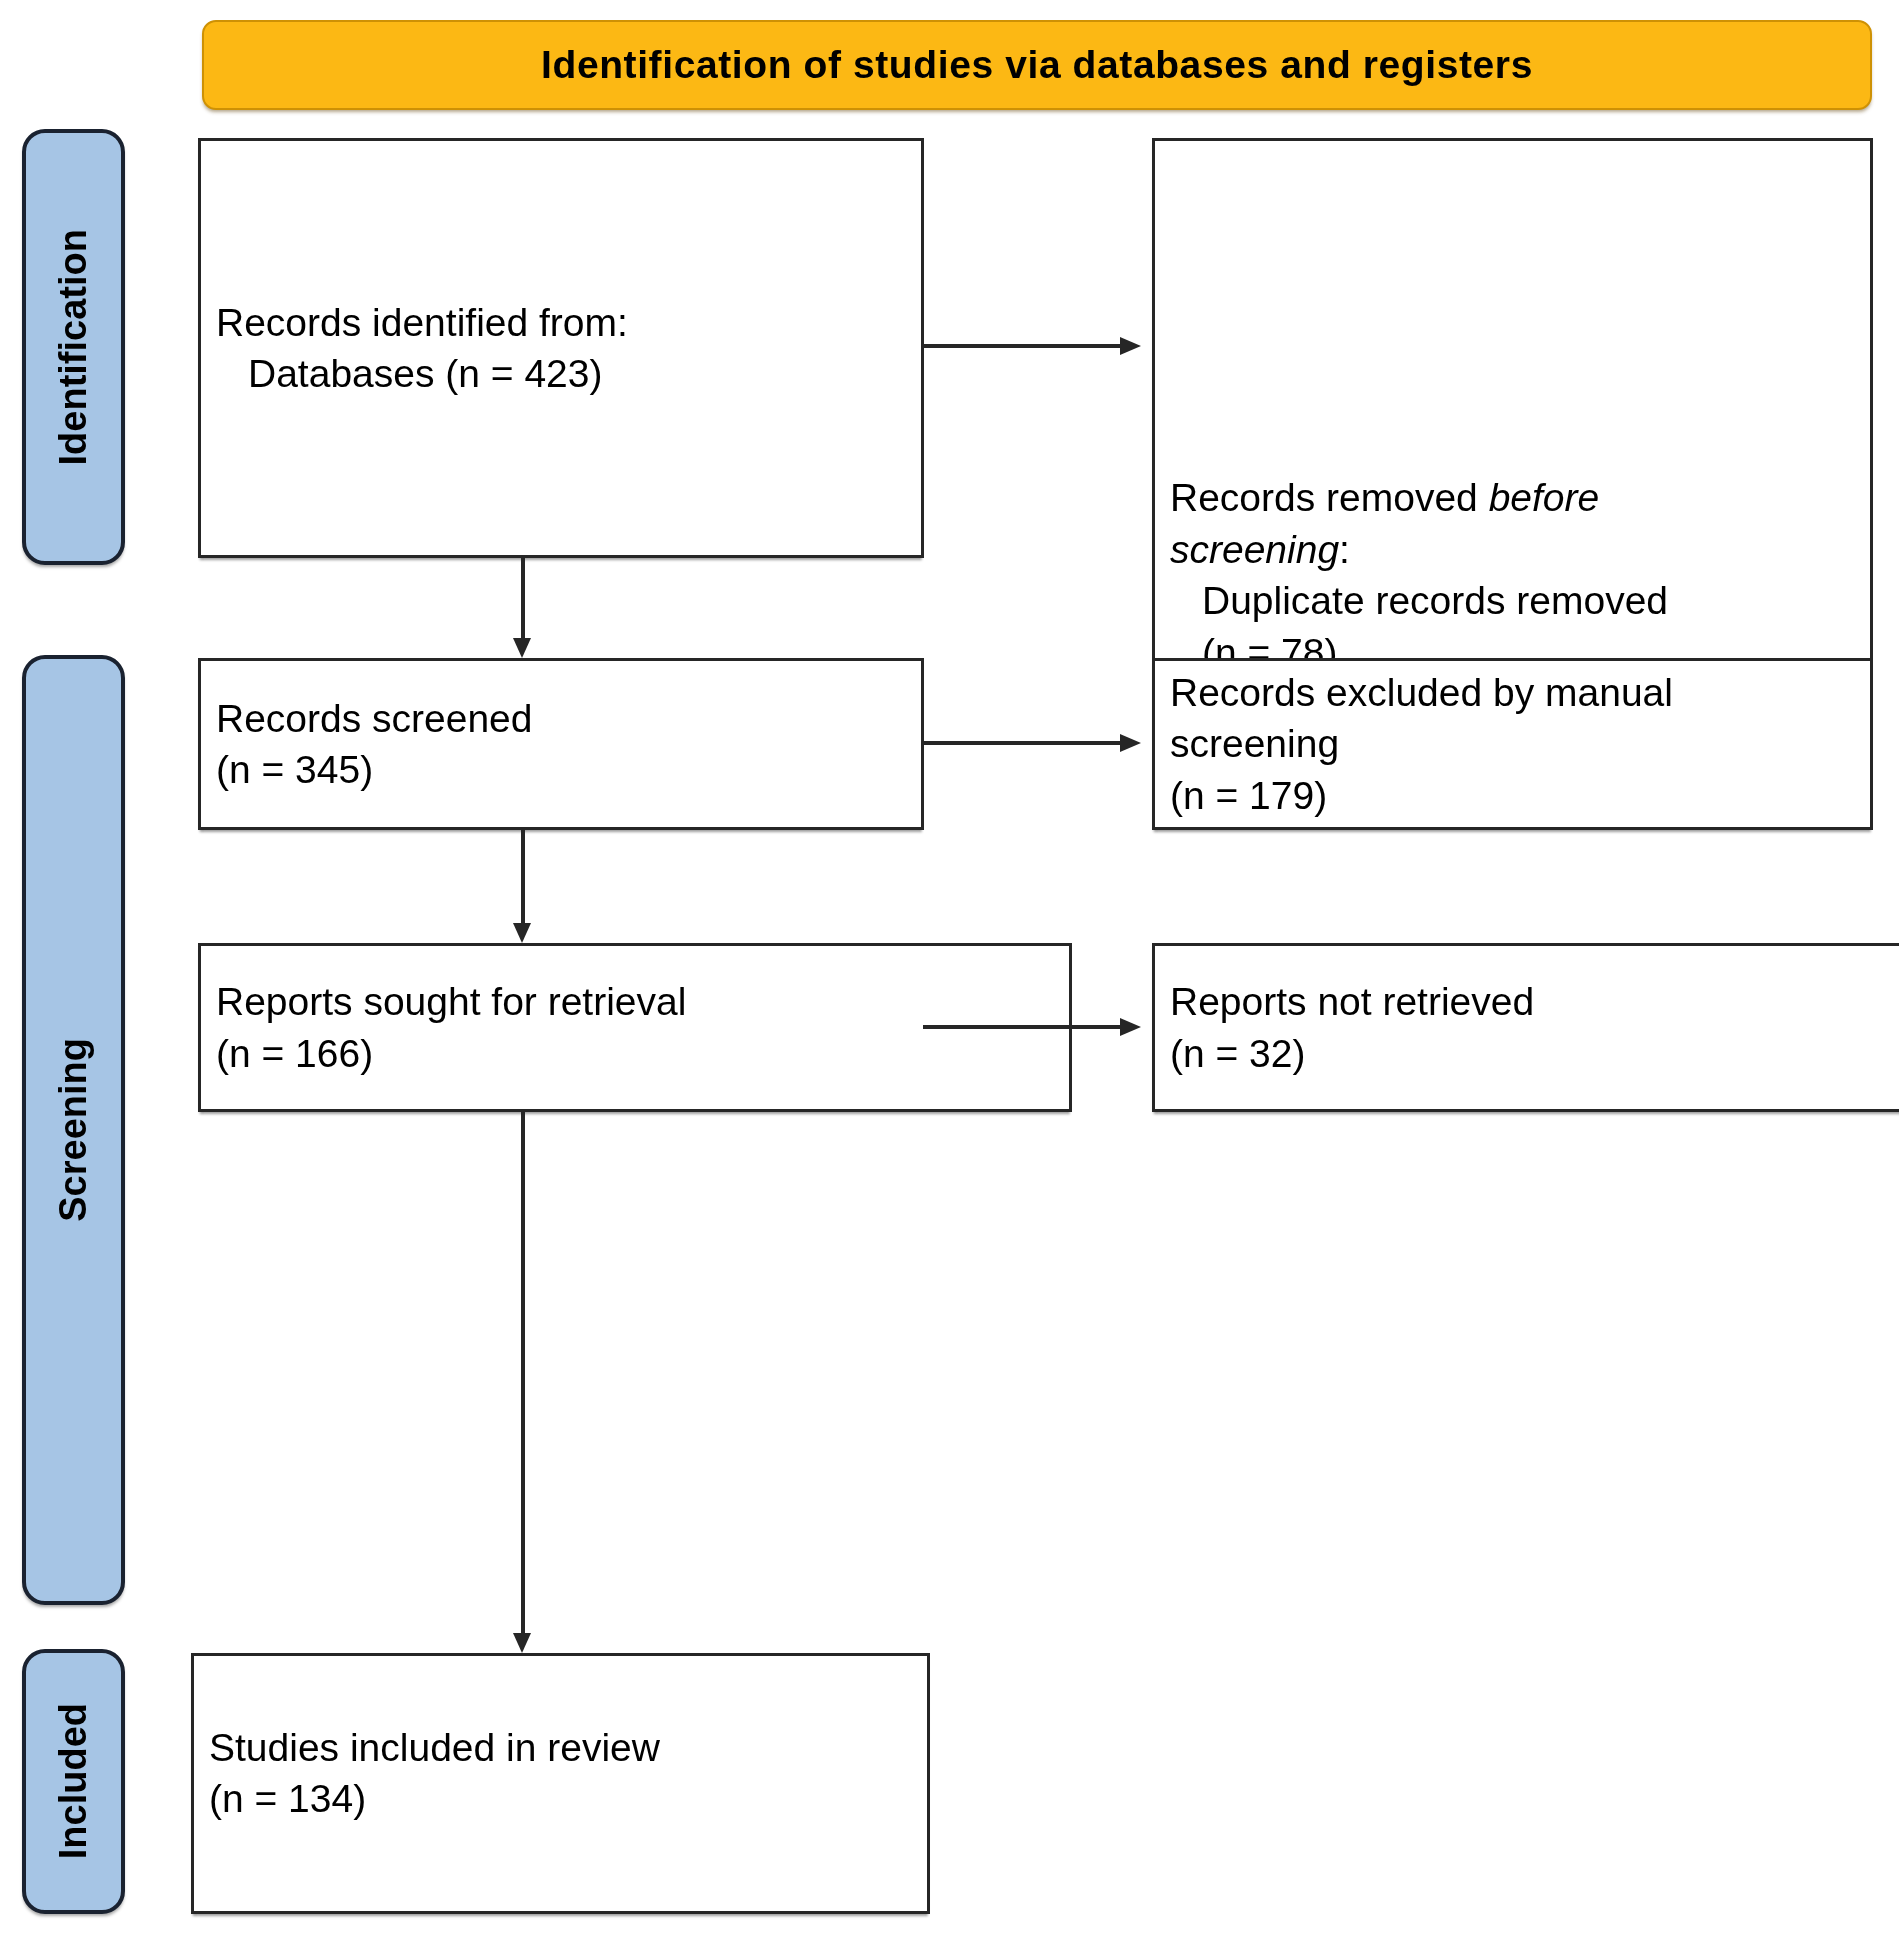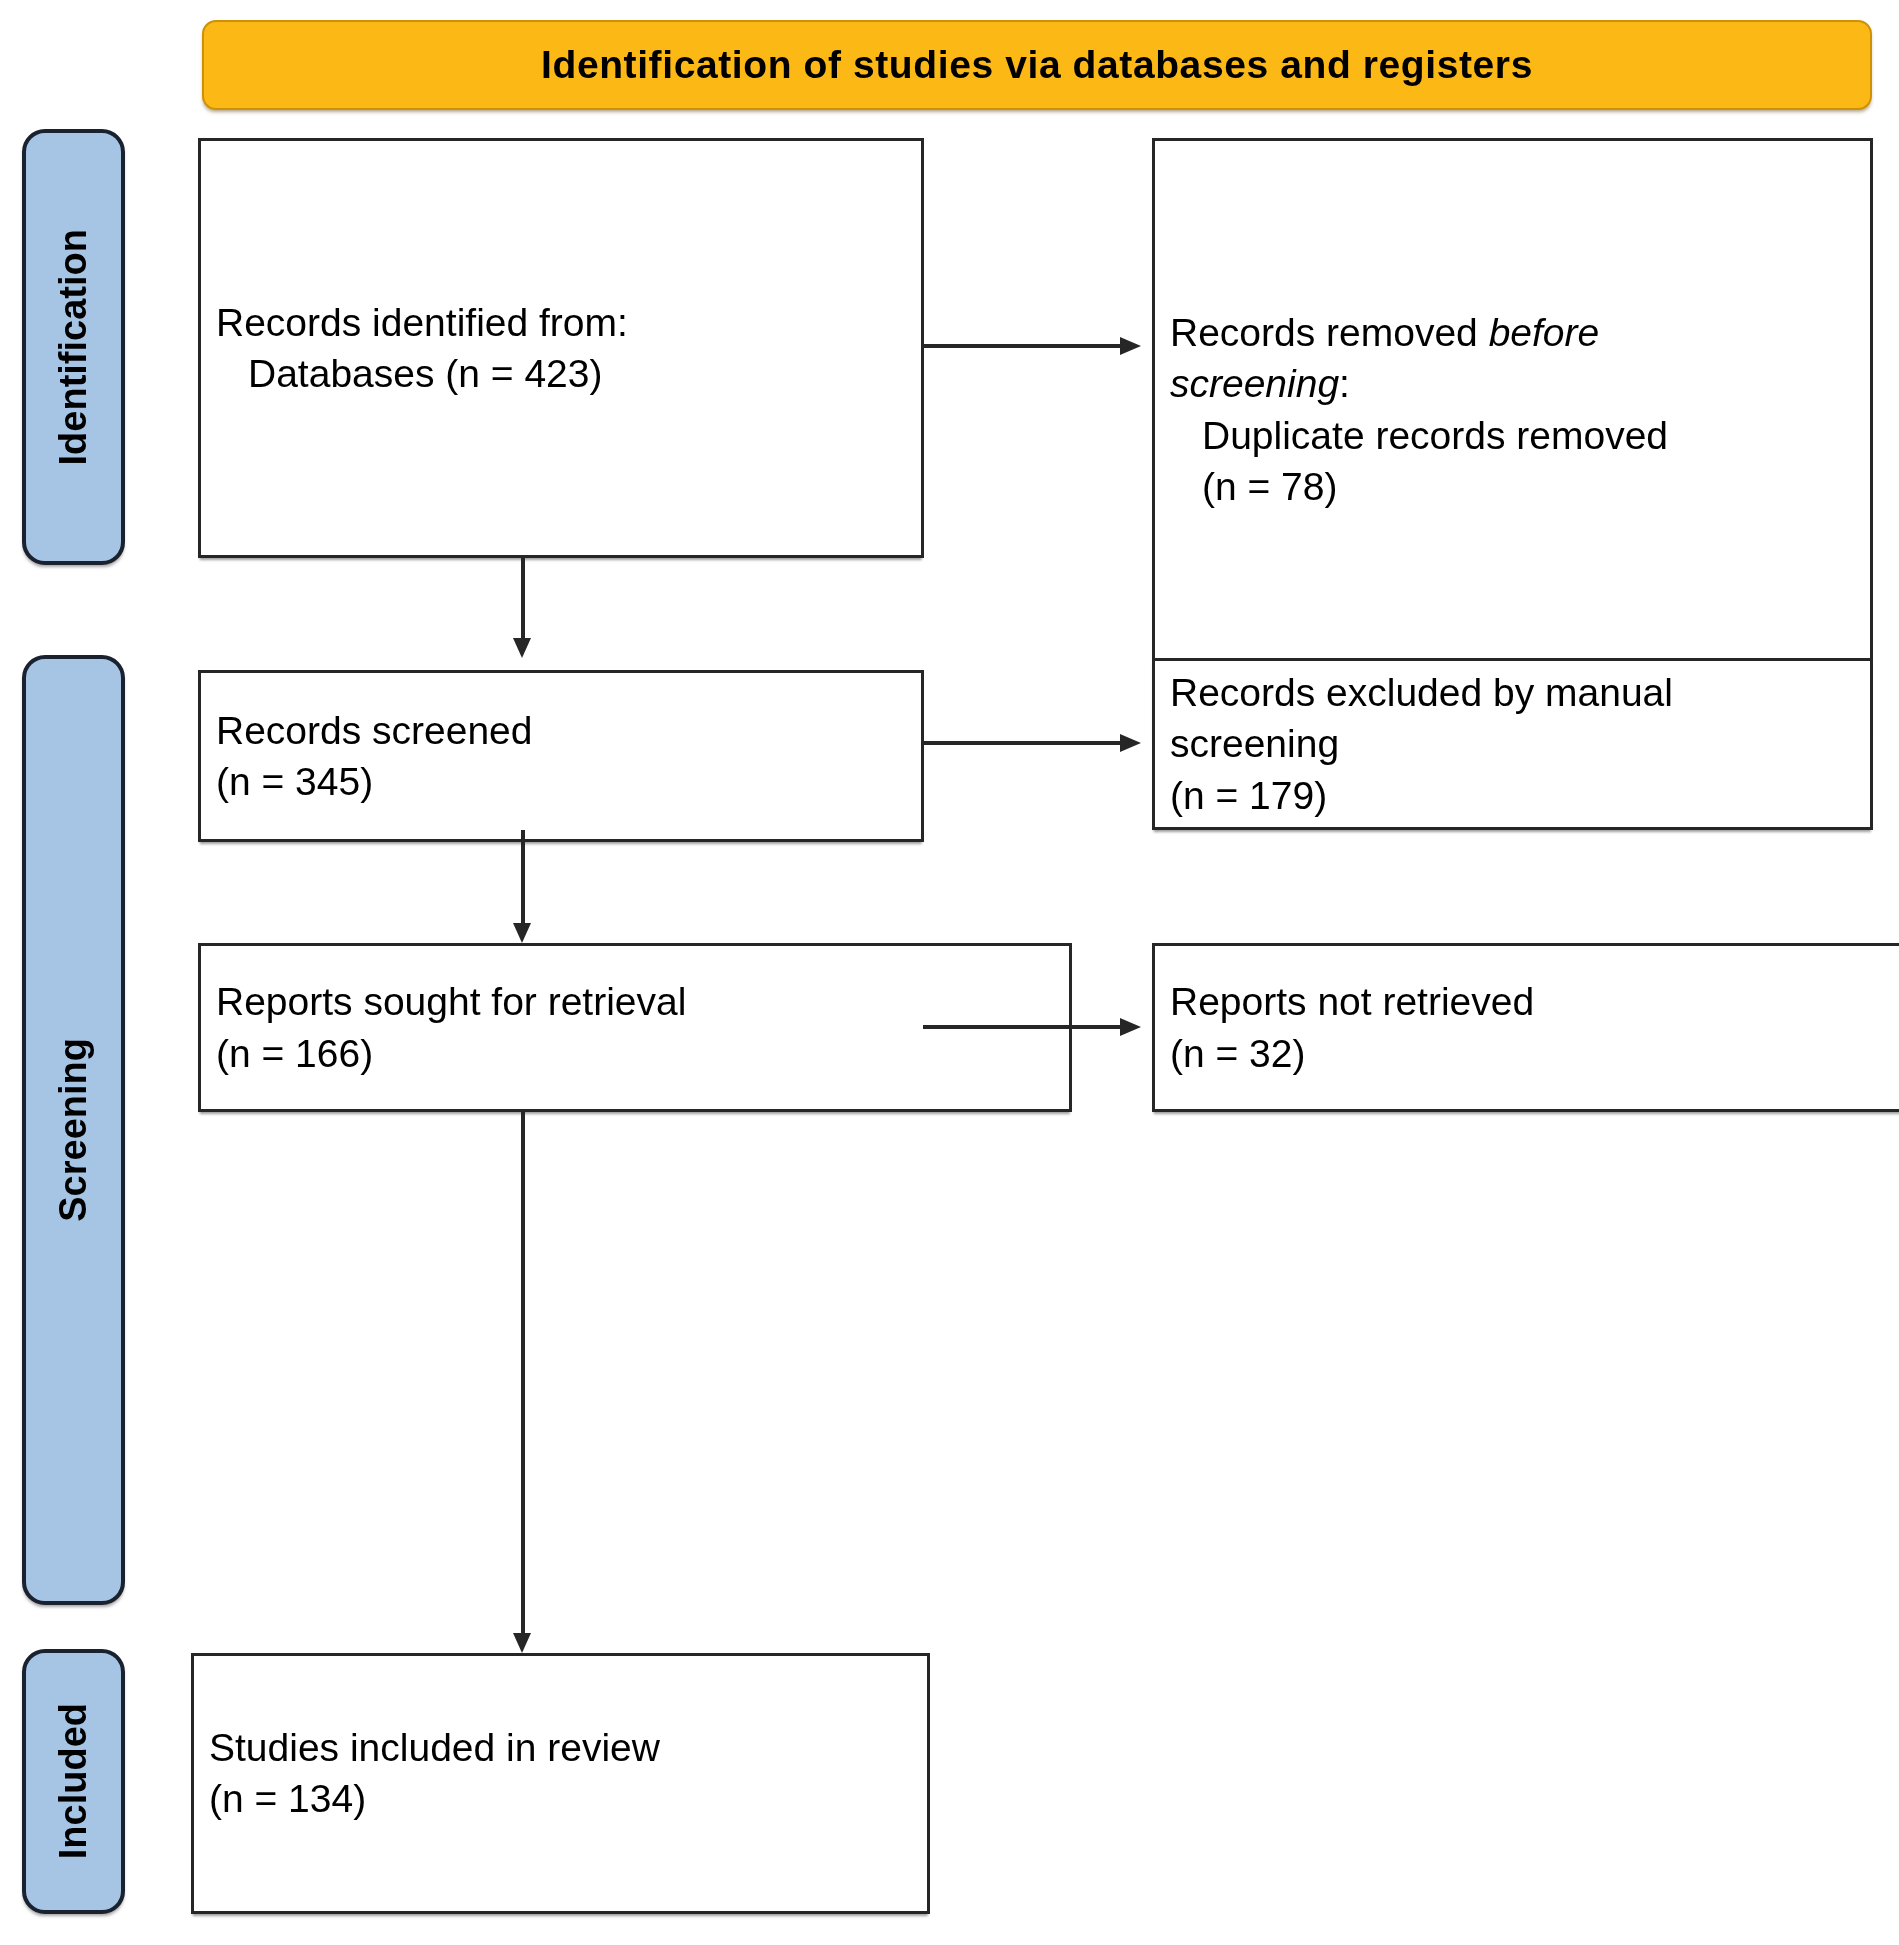--- a/index.html
+++ b/index.html
@@ -68,22 +68,22 @@
   .box p {
     margin: 0;
     font-size: 39px;
     line-height: 1.32;
     font-weight: normal;
   }
   .indent { padding-left: 32px; }
   .em { font-style: italic; }
 
   .box-records-identified   { left: 198px;  top: 138px;  width: 726px; height: 420px; }
-  .box-records-removed      { left: 1152px; top: 138px;  width: 721px; height: 600px; padding-bottom: 57px; }
-  .box-records-screened     { left: 198px;  top: 658px; width: 726px; height: 172px; margin-top: 12px; }
+  .box-records-removed      { left: 1152px; top: 138px;  width: 721px; height: 600px; padding-bottom: 57px; justify-content: flex-end; }
+  .box-records-screened     { left: 198px;  top: 658px; width: 726px; height: 172px; }
   .box-records-excluded     { left: 1152px; top: 658px; width: 721px; height: 172px; }
   .box-reports-sought       { left: 198px;  top: 943px; width: 874px; height: 169px; }
   .box-reports-not-retrieved{ left: 1152px; top: 943px; width: 839px; height: 169px; }
   .box-studies-included     { left: 191px;  top: 1653px; width: 739px; height: 261px;
                               justify-content: flex-start; padding-top: 66px; }
 
   .wrap-removed  { max-width: 568px;  }
   .wrap-excluded { max-width: 638px; }
 
   

